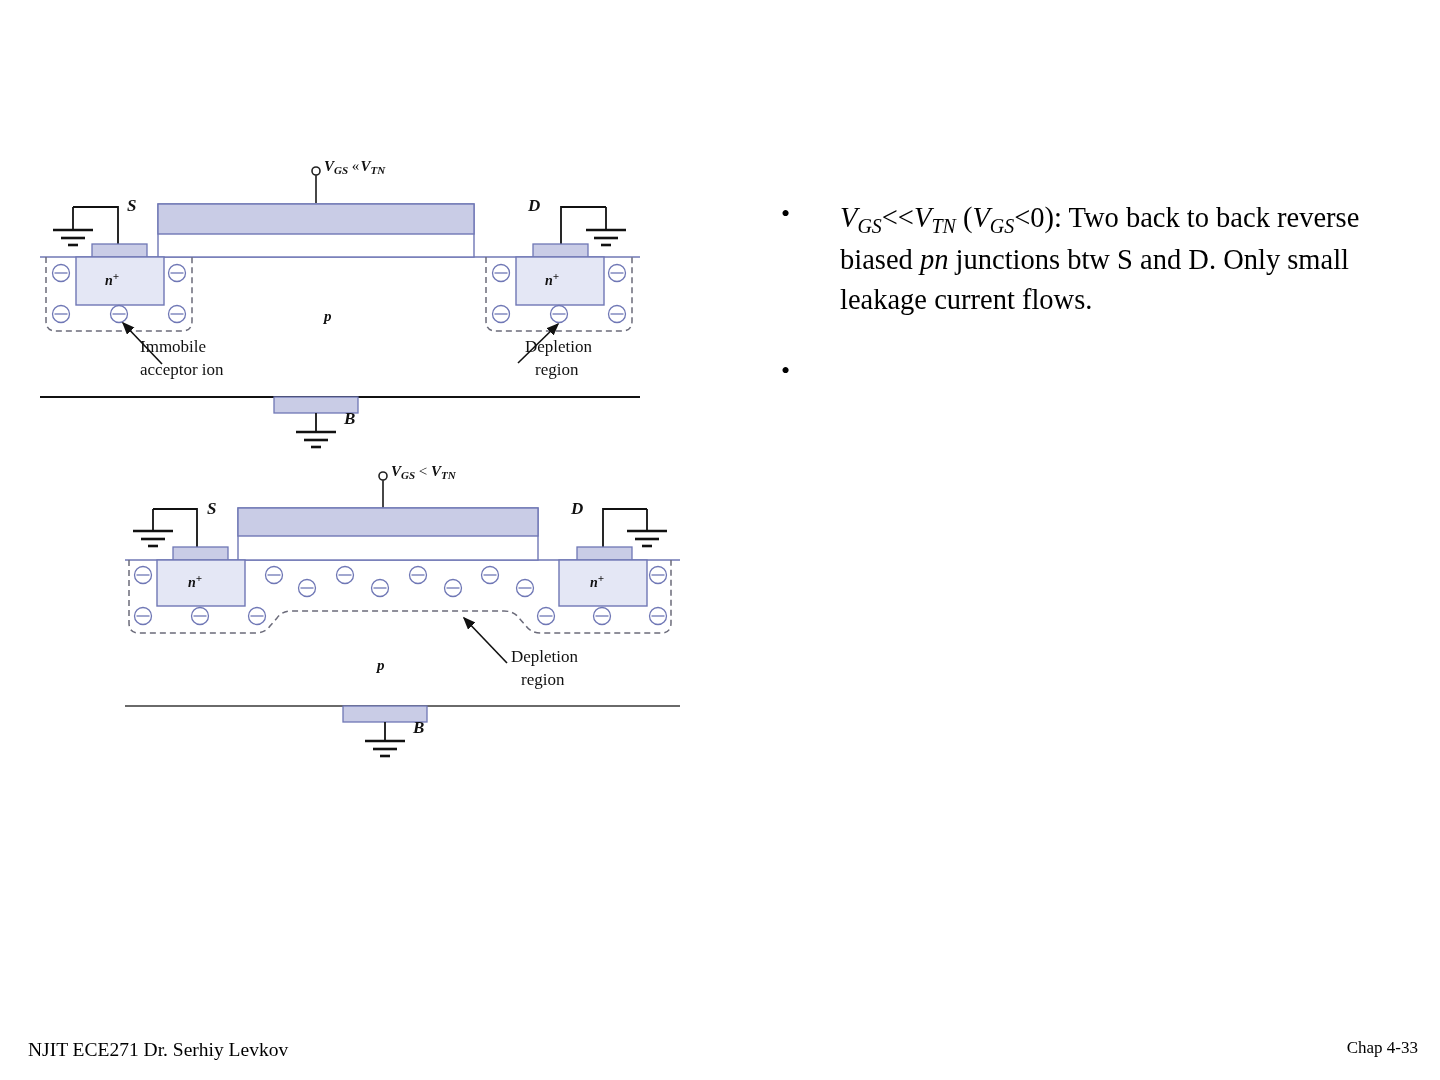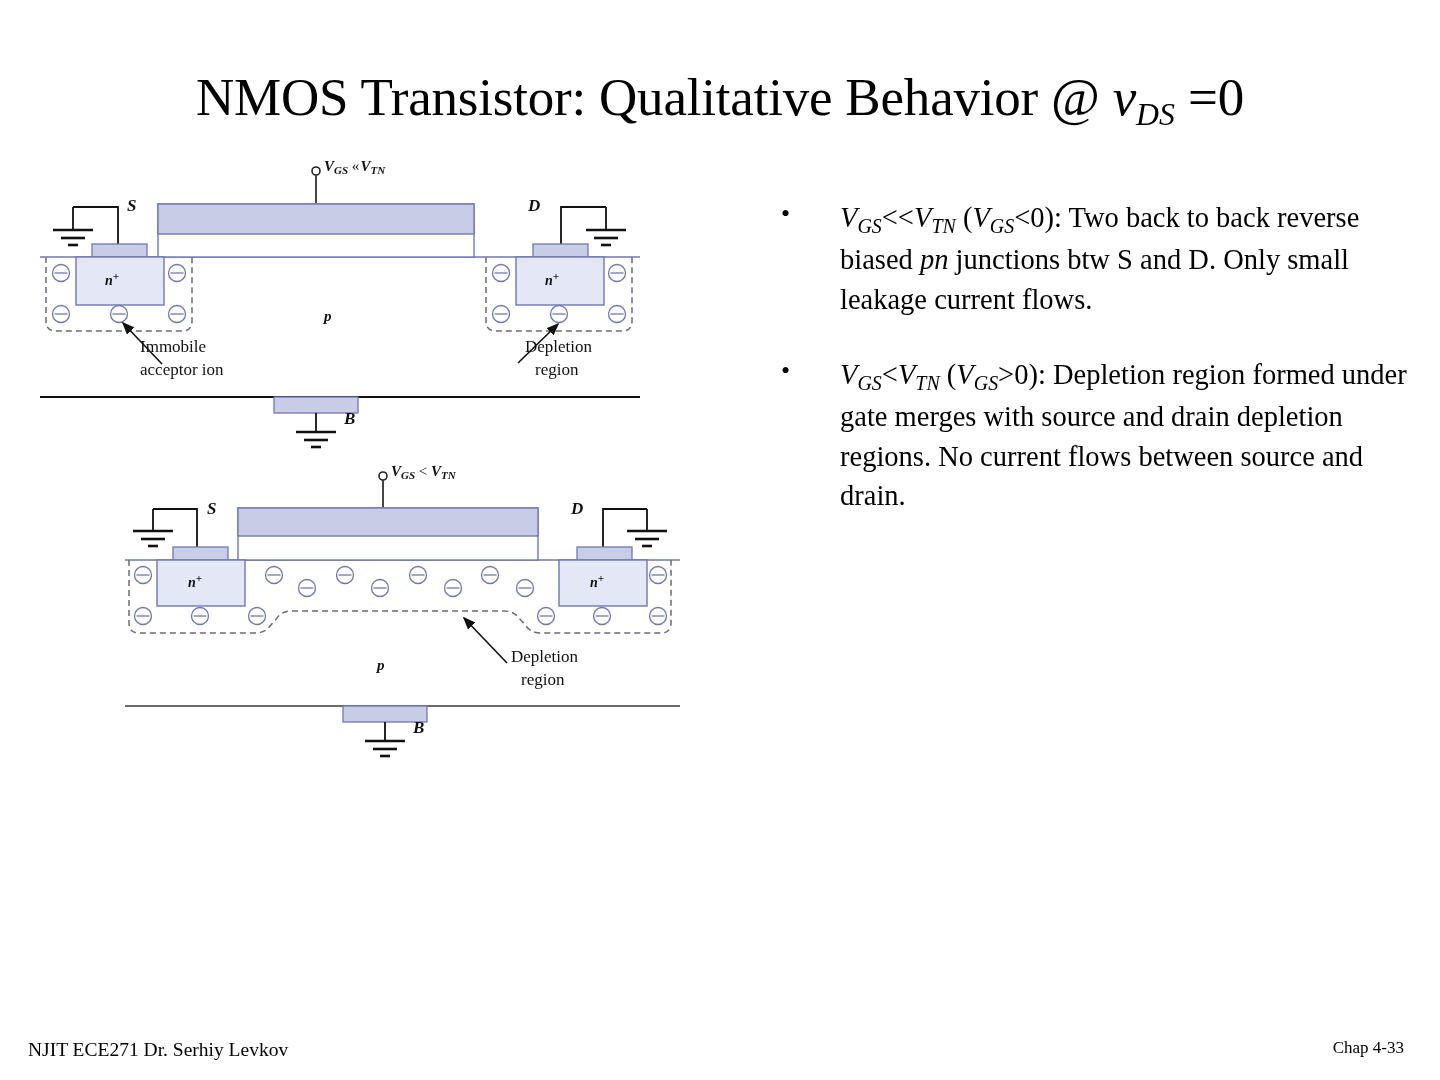--- a/index.html
+++ b/index.html
@@ -46,43 +46,40 @@
   .bullet i{font-style:italic;}
   .sb{font-size:0.70em;font-style:italic;vertical-align:-0.28em;}
 
   
   #footer-left{
     position:absolute;left:28px;bottom:19px;
     font-size:19.5px;
     margin-top:26px;
   }
   #footer-right{
-    position:absolute;right:36px;bottom:22px;
+    position:absolute;right:22px;bottom:22px;
     font-size:17px;
   }
 
   
   .figure{position:absolute;}
   #figure-top{left:30px;top:149px;width:620px;height:300px;}
   #figure-bottom{left:115px;top:458px;width:575px;height:300px;}
   .figure svg{display:block;}
 
   
   text{font-family:"Liberation Serif","DejaVu Serif",serif;fill:#111;}
   .lbl{font-style:italic;font-weight:bold;}
   .plain{font-style:normal;}
 </style>
 </head>
 <body>
 
 <div class="slide">
 
-  <h1 id="slide-title">
-    <span>NMOS Transistor: Qualitative Behavior @ </span><span class="it">v</span><span class="sub">DS</span><span> =0</span>
-  </h1>
 
   <div class="figure" id="figure-top">
     <svg width="620" height="300" viewBox="0 0 620 300">
       <defs>
         <marker id="arrTop" markerWidth="10" markerHeight="10" refX="7" refY="3.2" orient="auto">
           <path d="M0,0 L8,3.2 L0,6.4 z" fill="#111"></path>
         </marker>
       </defs>
 
       <circle cx="286" cy="22" r="4" fill="#fff" stroke="#222" stroke-width="1.6"></circle>
@@ -335,20 +332,19 @@
     </svg>
   </div>
 
   <div id="bullets">
     <div class="bullet">
       <span class="dot">•</span>
       <span class="btext"><i>V</i><span class="sb">GS</span><span>&lt;&lt;</span><i>V</i><span class="sb">TN</span><span>  (</span><i>V</i><span class="sb">GS</span><span>&lt;0): Two back to back reverse biased </span><i>pn</i><span> junctions btw S and D. Only small leakage current flows.</span></span>
     </div>
     <div class="bullet">
       <span class="dot">•</span>
-      <span class="btext"><i>V</i><span class="sb">GS</span><span>&lt;</span><i>V</i><span class="sb">TN</span><span> (</span><i>V</i><span class="sb">GS</span><span>&gt;0): Depletion region formed under gate merges with source and drain depletion regions. No current flows between source and drain.</span></span>
     </div>
   </div>
 
   <div id="footer-left">NJIT  ECE271 Dr. Serhiy Levkov</div>
   <div id="footer-right">Chap 4-33</div>
 
 </div>
 
 </body></html>

